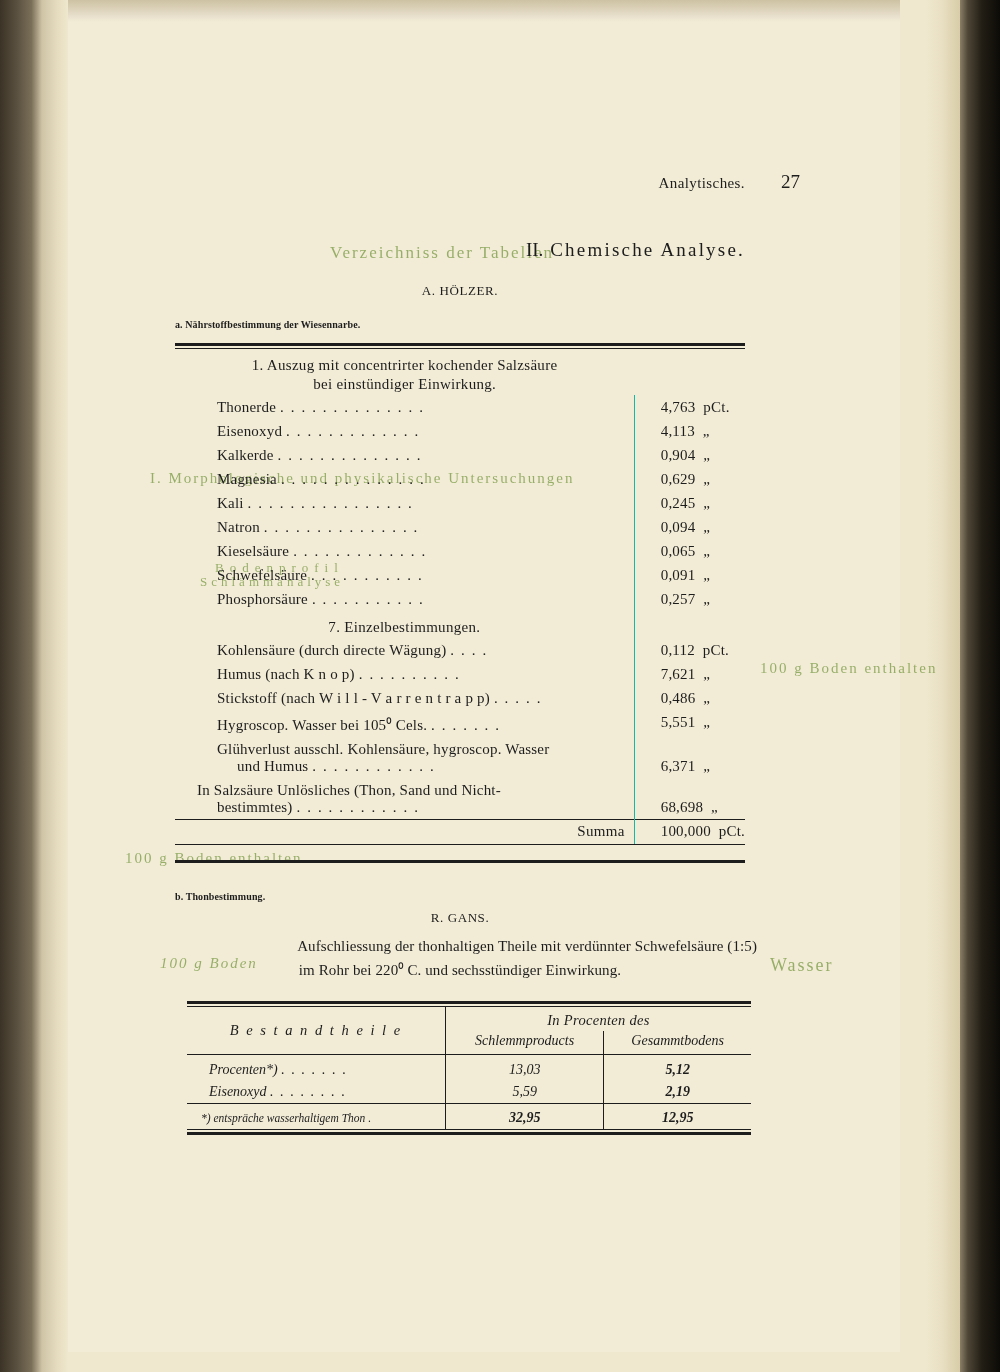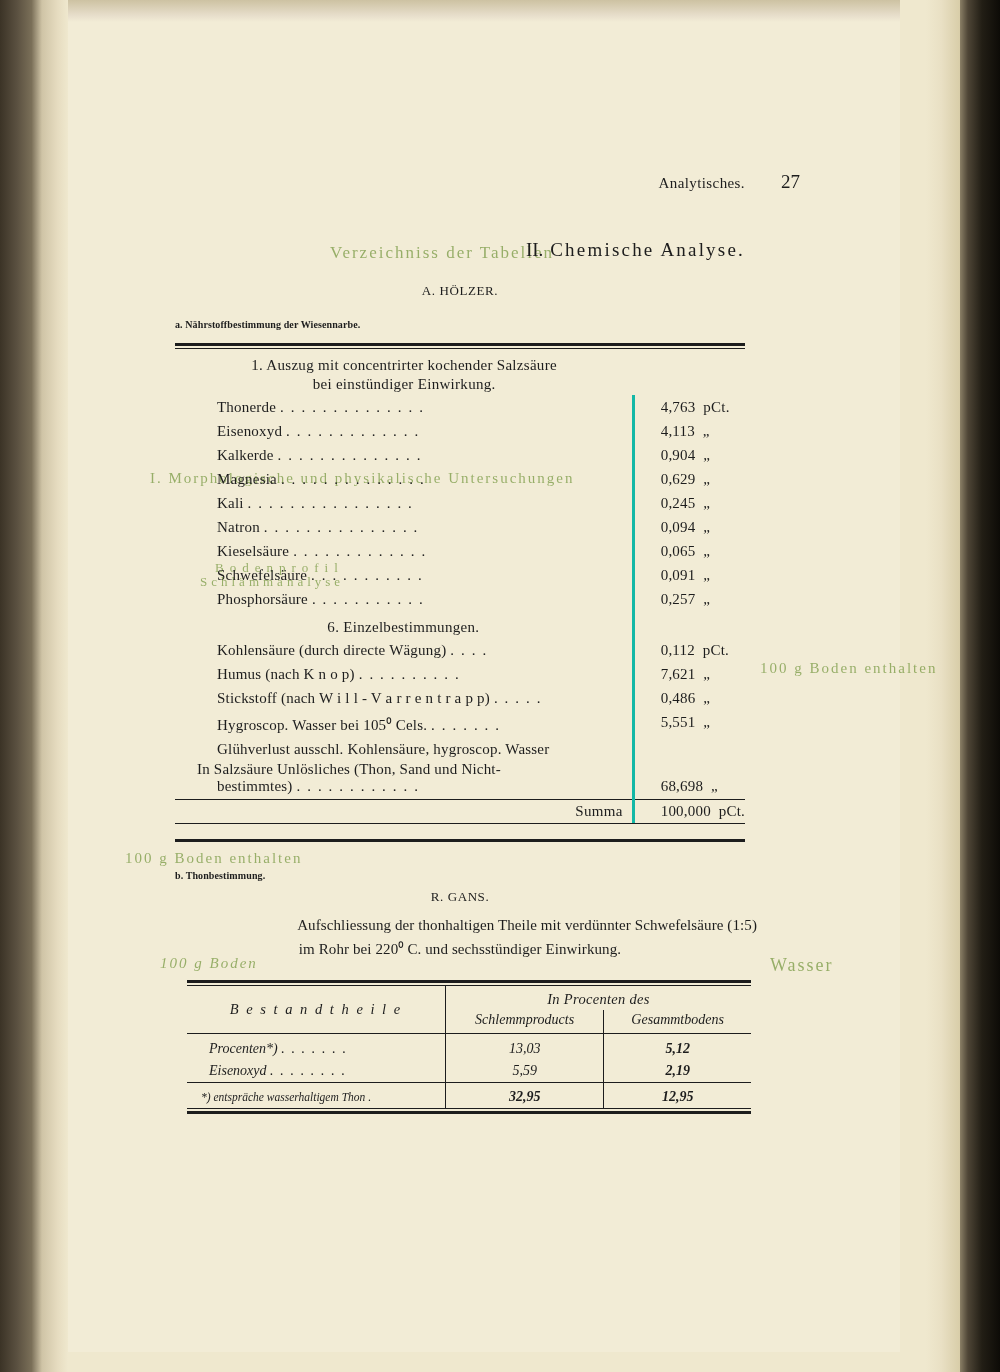--- a/index.html
+++ b/index.html
@@ -140,21 +140,21 @@
   table.t1 td { vertical-align: top; padding: 0; }
   .c-label {
     width: 408px;
     padding: 3.5px 0 3.5px 42px !important;
     letter-spacing: 0.2px;
     white-space: nowrap;
   }
   .c-val {
     padding: 3.5px 0 3.5px 26px !important;
     white-space: nowrap;
-    border-left: 3px solid #14b8a6;
+    border-left: 1px solid #14b8a6;
     letter-spacing: 0.2px;
   }
   .c-val.novbar { border-left: none; }
   .dots { letter-spacing: 1.6px; }
   .heading-row td {
     text-align: center;
     padding: 8px 0 2px 0 !important;
     letter-spacing: 0.3px;
   }
   .heading-row .c-label { padding-left: 0 !important; text-align: center; }
@@ -302,21 +302,21 @@
     <tr>
       <td class="c-label"><span>Schwefelsäure</span> <span class="dots">. . . . . . . . . . .</span></td>
       <td class="c-val"><span>0,091</span>&nbsp; <span>„</span></td>
     </tr>
     <tr>
       <td class="c-label"><span>Phosphorsäure</span> <span class="dots">. . . . . . . . . . .</span></td>
       <td class="c-val"><span>0,257</span>&nbsp; <span>„</span></td>
     </tr>
 
     <tr class="heading-row">
-      <td class="c-label">6. Einzelbestimmungen.</td>
+      <td class="c-label">7. Einzelbestimmungen.</td>
       <td class="c-val"></td>
     </tr>
 
     <tr>
       <td class="c-label"><span>Kohlensäure (durch directe Wägung)</span> <span class="dots">. . . .</span></td>
       <td class="c-val"><span>0,112</span>&nbsp; <span>pCt.</span></td>
     </tr>
     <tr>
       <td class="c-label"><span>Humus (nach K n o p)</span> <span class="dots">. . . . . . . . . .</span></td>
       <td class="c-val"><span>7,621</span>&nbsp; <span>„</span></td>
@@ -326,20 +326,24 @@
       <td class="c-val"><span>0,486</span>&nbsp; <span>„</span></td>
     </tr>
     <tr>
       <td class="c-label"><span>Hygroscop. Wasser bei 105⁰ Cels.</span> <span class="dots">. . . . . . .</span></td>
       <td class="c-val"><span>5,551</span>&nbsp; <span>„</span></td>
     </tr>
 
     <tr>
       <td class="c-label" style="padding-bottom:0 !important;"><span>Glühverlust ausschl. Kohlensäure, hygroscop. Wasser</span></td>
       <td class="c-val" style="padding-bottom:0 !important;"></td>
+    </tr>
+    <tr>
+      <td class="c-label" style="padding-top:0 !important; padding-left:62px !important;"><span>und Humus</span> <span class="dots">. . . . . . . . . . . .</span></td>
+      <td class="c-val" style="padding-top:0 !important;"><span>6,371</span>&nbsp; <span>„</span></td>
     </tr>
 
     <tr>
       <td class="c-label" style="padding-bottom:0 !important; padding-left:22px !important;"><span>In Salzsäure Unlösliches (Thon, Sand und Nicht-</span></td>
       <td class="c-val" style="padding-bottom:0 !important;"></td>
     </tr>
     <tr>
       <td class="c-label" style="padding-top:0 !important; padding-left:42px !important;"><span>bestimmtes)</span> <span class="dots">. . . . . . . . . . . .</span></td>
       <td class="c-val" style="padding-top:0 !important;"><span>68,698</span>&nbsp; <span>„</span></td>
     </tr>

